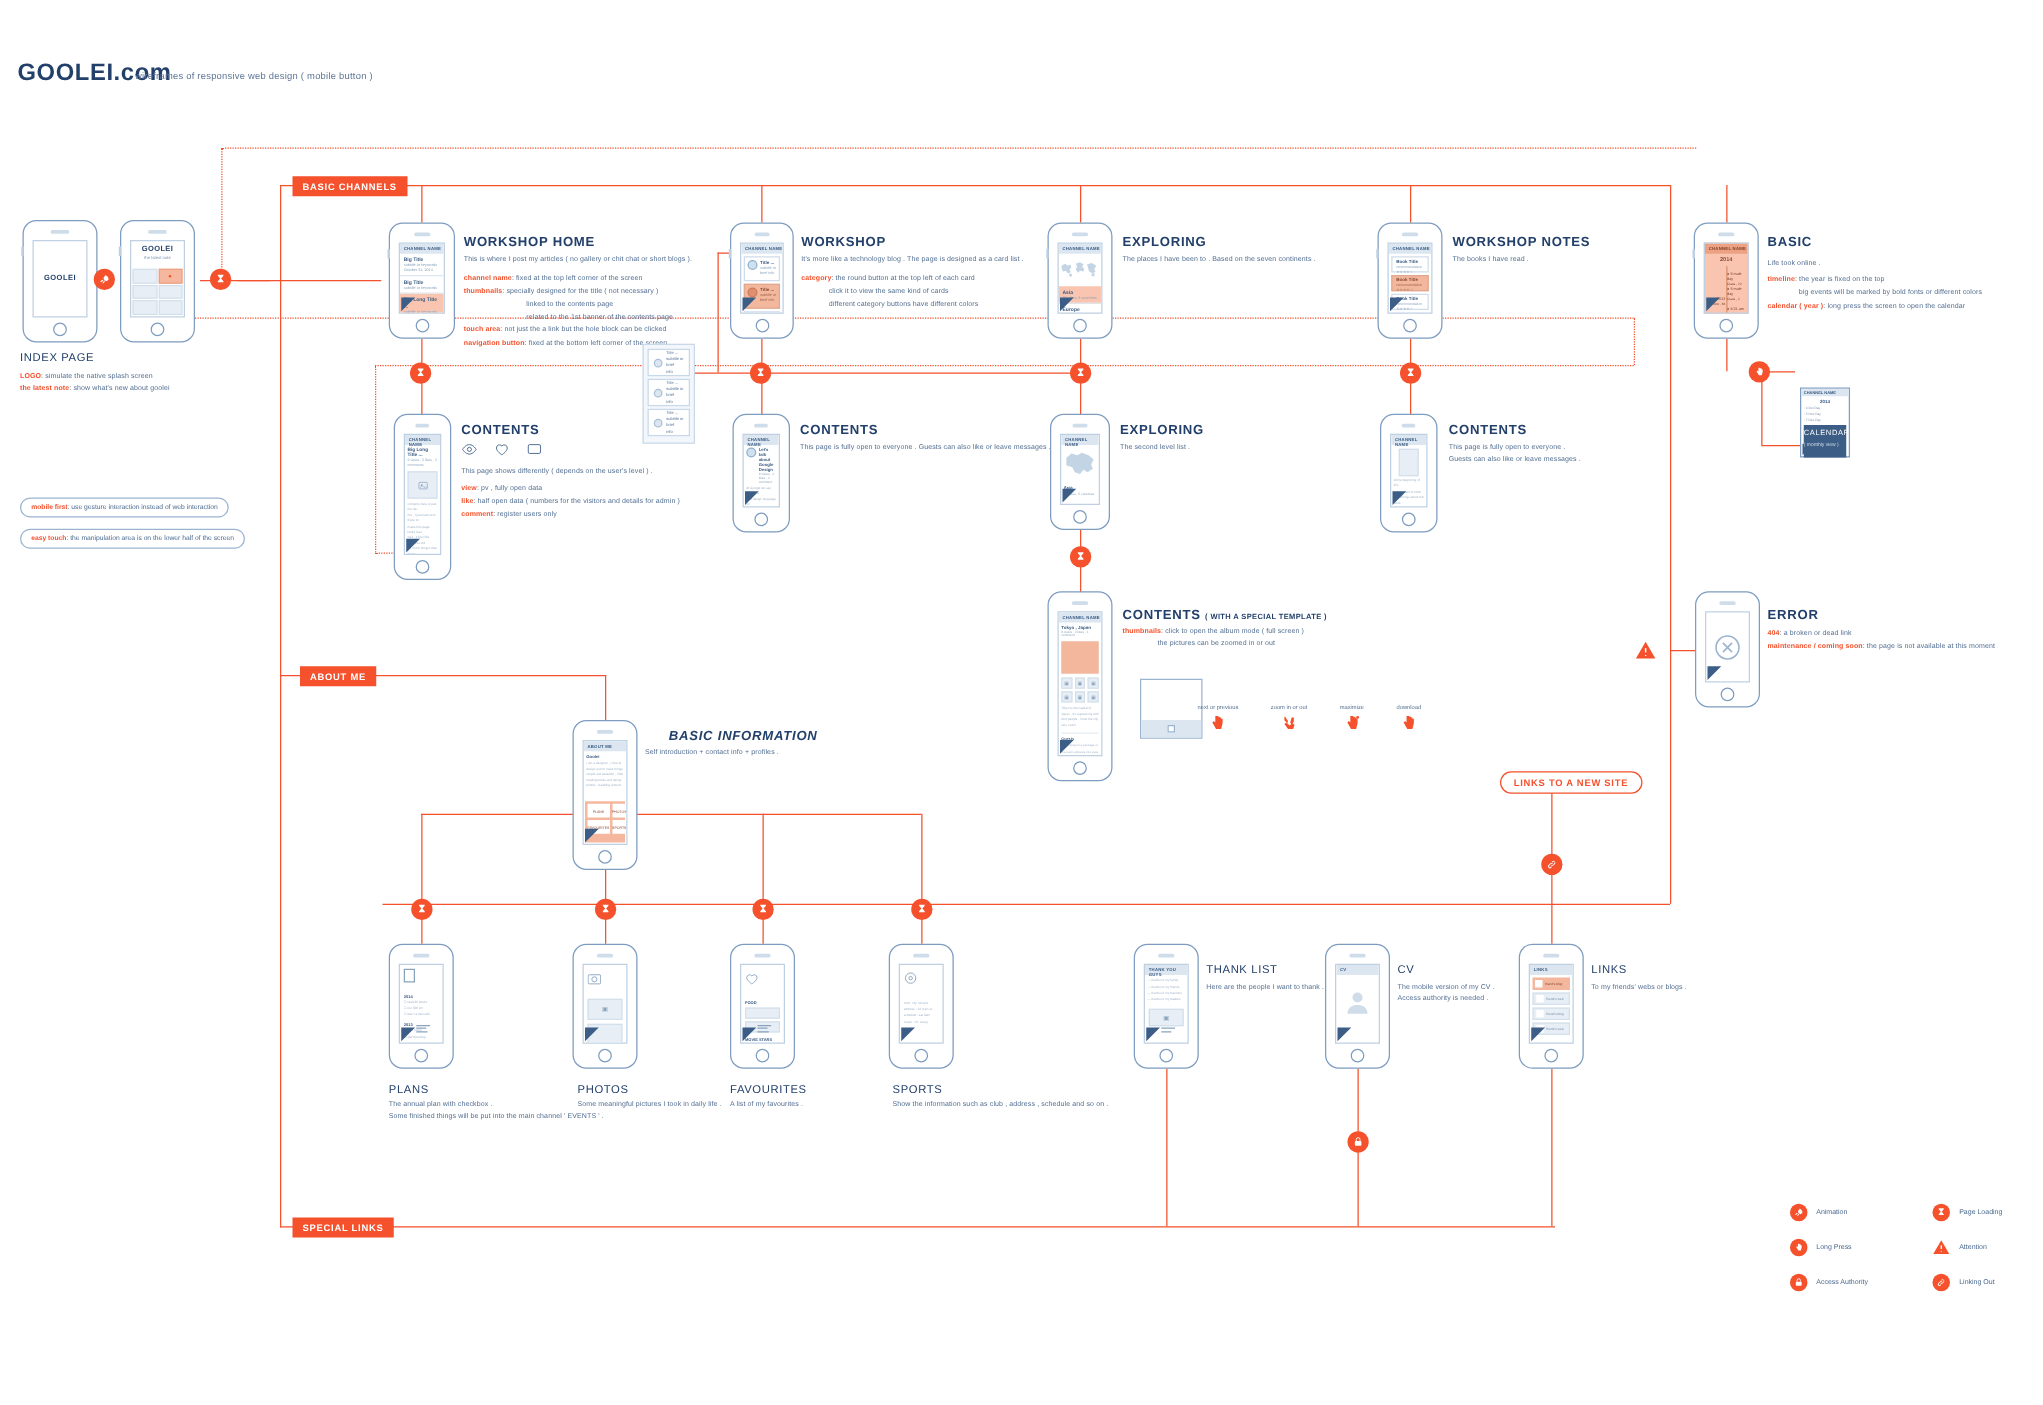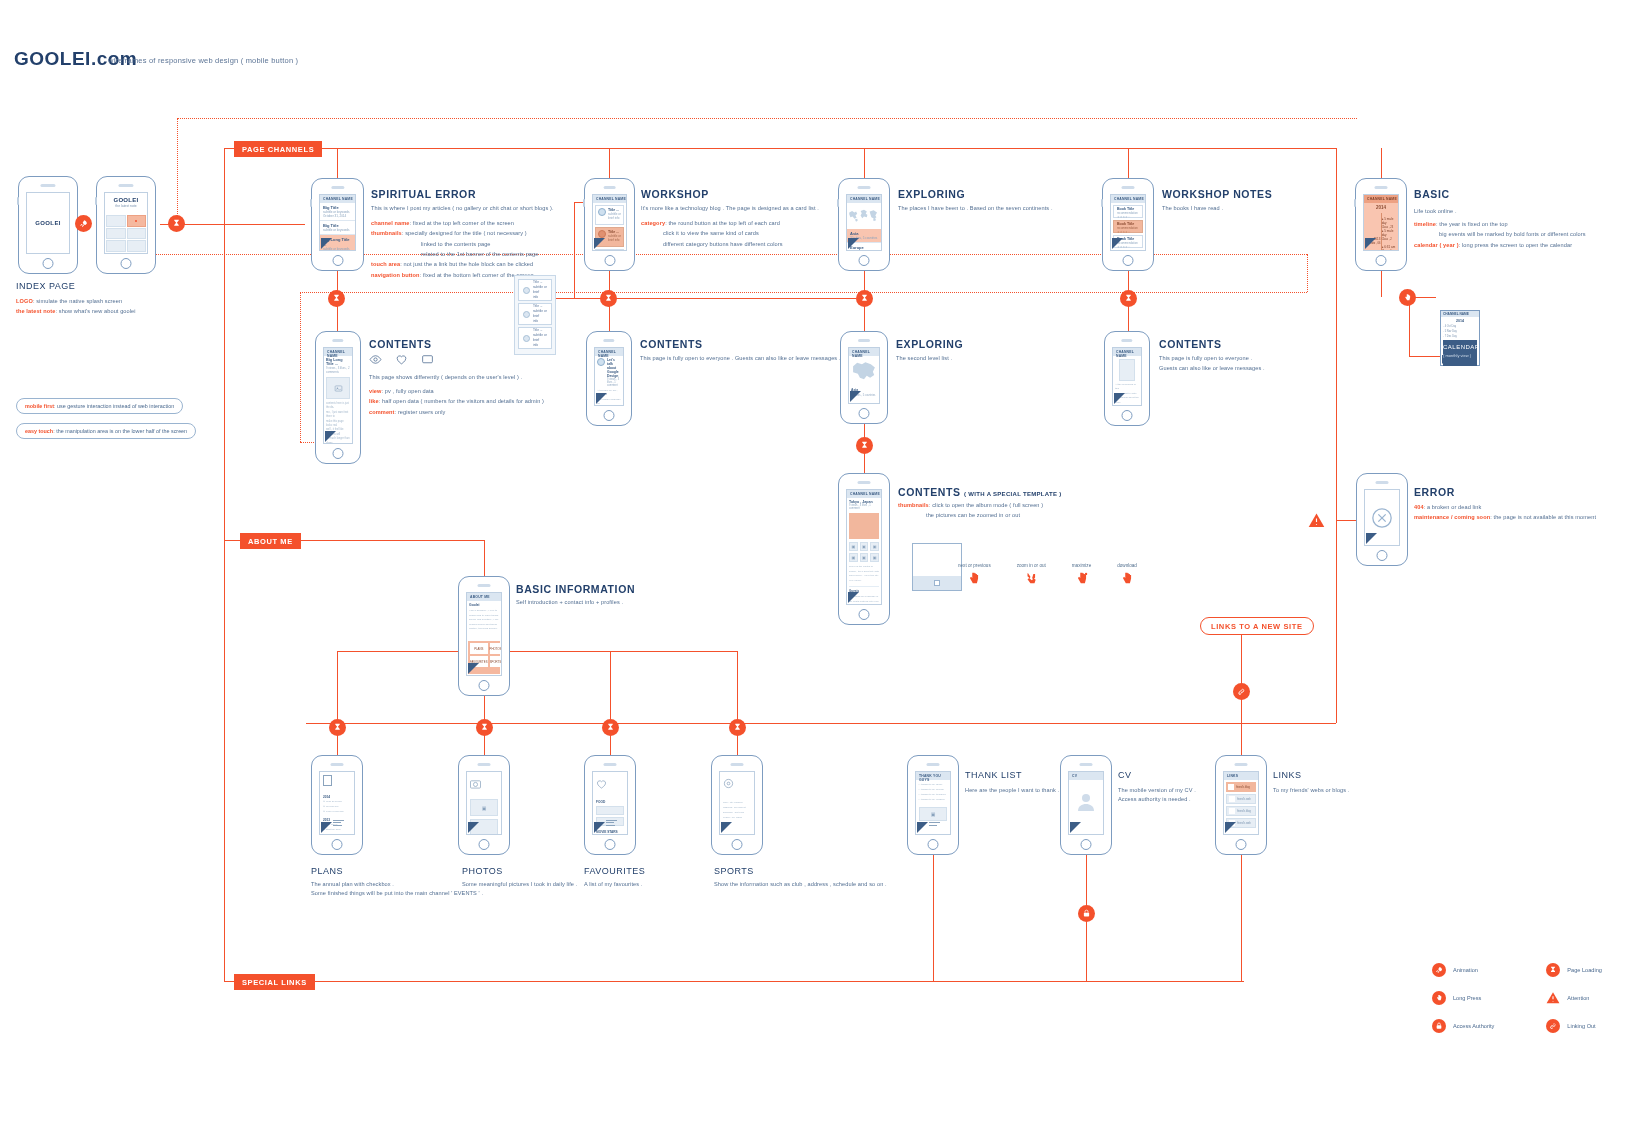--- a/index.html
+++ b/index.html
@@ -149,21 +149,21 @@
   <div class="ln lnv" style="left:610px; top:651px; height:104px;"></div>
   <div class="ln lnv" style="left:737px; top:651px; height:104px;"></div>
 
   <div class="ln lnv" style="left:933px; top:855px; height:126px;"></div>
   <div class="ln lnv" style="left:1086px; top:855px; height:126px;"></div>
   <div class="ln lnv" style="left:1241px; top:855px; height:126px;"></div>
   <div class="ln lnv" style="left:1241px; top:634px; height:121px;"></div>
 
   <div class="ln lnh" style="left:1336px; top:520px; width:20px;"></div>
 
-  <div class="tag" style="left:234px; top:141px;">PAGE CHANNELS</div>
+  <div class="tag" style="left:234px; top:141px;">BASIC CHANNELS</div>
   <div class="tag" style="left:240px; top:533px;">ABOUT ME</div>
   <div class="tag" style="left:234px; top:974px;">SPECIAL LINKS</div>
   <div class="tag outline" style="left:1200px; top:617px;">LINKS TO A NEW SITE</div>
 
   <div class="phone" style="left:18px; top:176px; width:60px; height:98px;">
     <div class="spk"></div>
     <div class="btns"></div>
     <div class="screen">
       <div style="display:flex;align-items:center;justify-content:center;height:100%;font-size:6px;font-weight:bold;color:#23406b;letter-spacing:.4px;">GOOLEI</div>
     </div>
@@ -230,21 +230,21 @@
         </div>
       <div class="row sel">
           <div class="t">Big Long Title ...</div>
           <div class="s">subtitle or keywords</div>
         </div>
 
       <div class="corner"></div>
     </div>
     <div class="home"></div>
   </div>
-  <div class="sect-title" style="left:371px; top:188px;">SPIRITUAL ERROR</div>
+  <div class="sect-title" style="left:371px; top:188px;">WORKSHOP HOME</div>
   <div class="sect-desc" style="left:371px; top:204px;">This is where I post my articles ( no gallery or chit chat or short blogs ).</div>
   <div class="sect-notes" style="left:371px; top:218px;">
     <div><b>channel name</b><span>: fixed at the top left corner of the screen</span></div>
     <div><b>thumbnails</b><span>: specially designed for the title ( not necessary )</span></div>
     <div style="padding-left:50px;"><span>linked to the contents page</span></div>
     <div style="padding-left:50px;"><span>related to the 1st banner of the contents page</span></div>
     <div><b>touch area</b><span>: not just the a link but the hole block can be clicked</span></div>
     <div><b>navigation button</b><span>: fixed at the bottom left corner of the screen</span></div>
   </div>
 
@@ -636,21 +636,21 @@
           <div style="background:#fff;height:11px;display:flex;align-items:center;justify-content:center;font-size:2.8px;color:#8a4a31;">PLANS</div>
           <div style="background:#fff;height:11px;display:flex;align-items:center;justify-content:center;font-size:2.8px;color:#8a4a31;">PHOTOS</div>
           <div style="background:#fff;height:11px;display:flex;align-items:center;justify-content:center;font-size:2.8px;color:#8a4a31;">FAVOURITES</div>
           <div style="background:#fff;height:11px;display:flex;align-items:center;justify-content:center;font-size:2.8px;color:#8a4a31;">SPORTS</div>
         </div>
       </div>
       <div class="corner"></div>
     </div>
     <div class="home"></div>
   </div>
-  <div class="sect-title" style="left:516px; top:583px;">BASIC INFORMATION</div>
+  <div class="sect-title" style="left:535px; top:583px;font-style:italic;">BASIC INFORMATION</div>
   <div class="sect-desc" style="left:516px; top:598px;">Self introduction + contact info + profiles .</div>
 
   <div class="mk" style="left:329px; top:719px;">
       <svg width="9" height="9" viewBox="0 0 24 24">
         <path fill="#fff" d="M6 2h12v2l-5 6 5 6v2H6v-2l5-6-5-6V2z"></path>
       </svg>
     </div>
   <div class="mk" style="left:476px; top:719px;">
       <svg width="9" height="9" viewBox="0 0 24 24">
         <path fill="#fff" d="M6 2h12v2l-5 6 5 6v2H6v-2l5-6-5-6V2z"></path>

